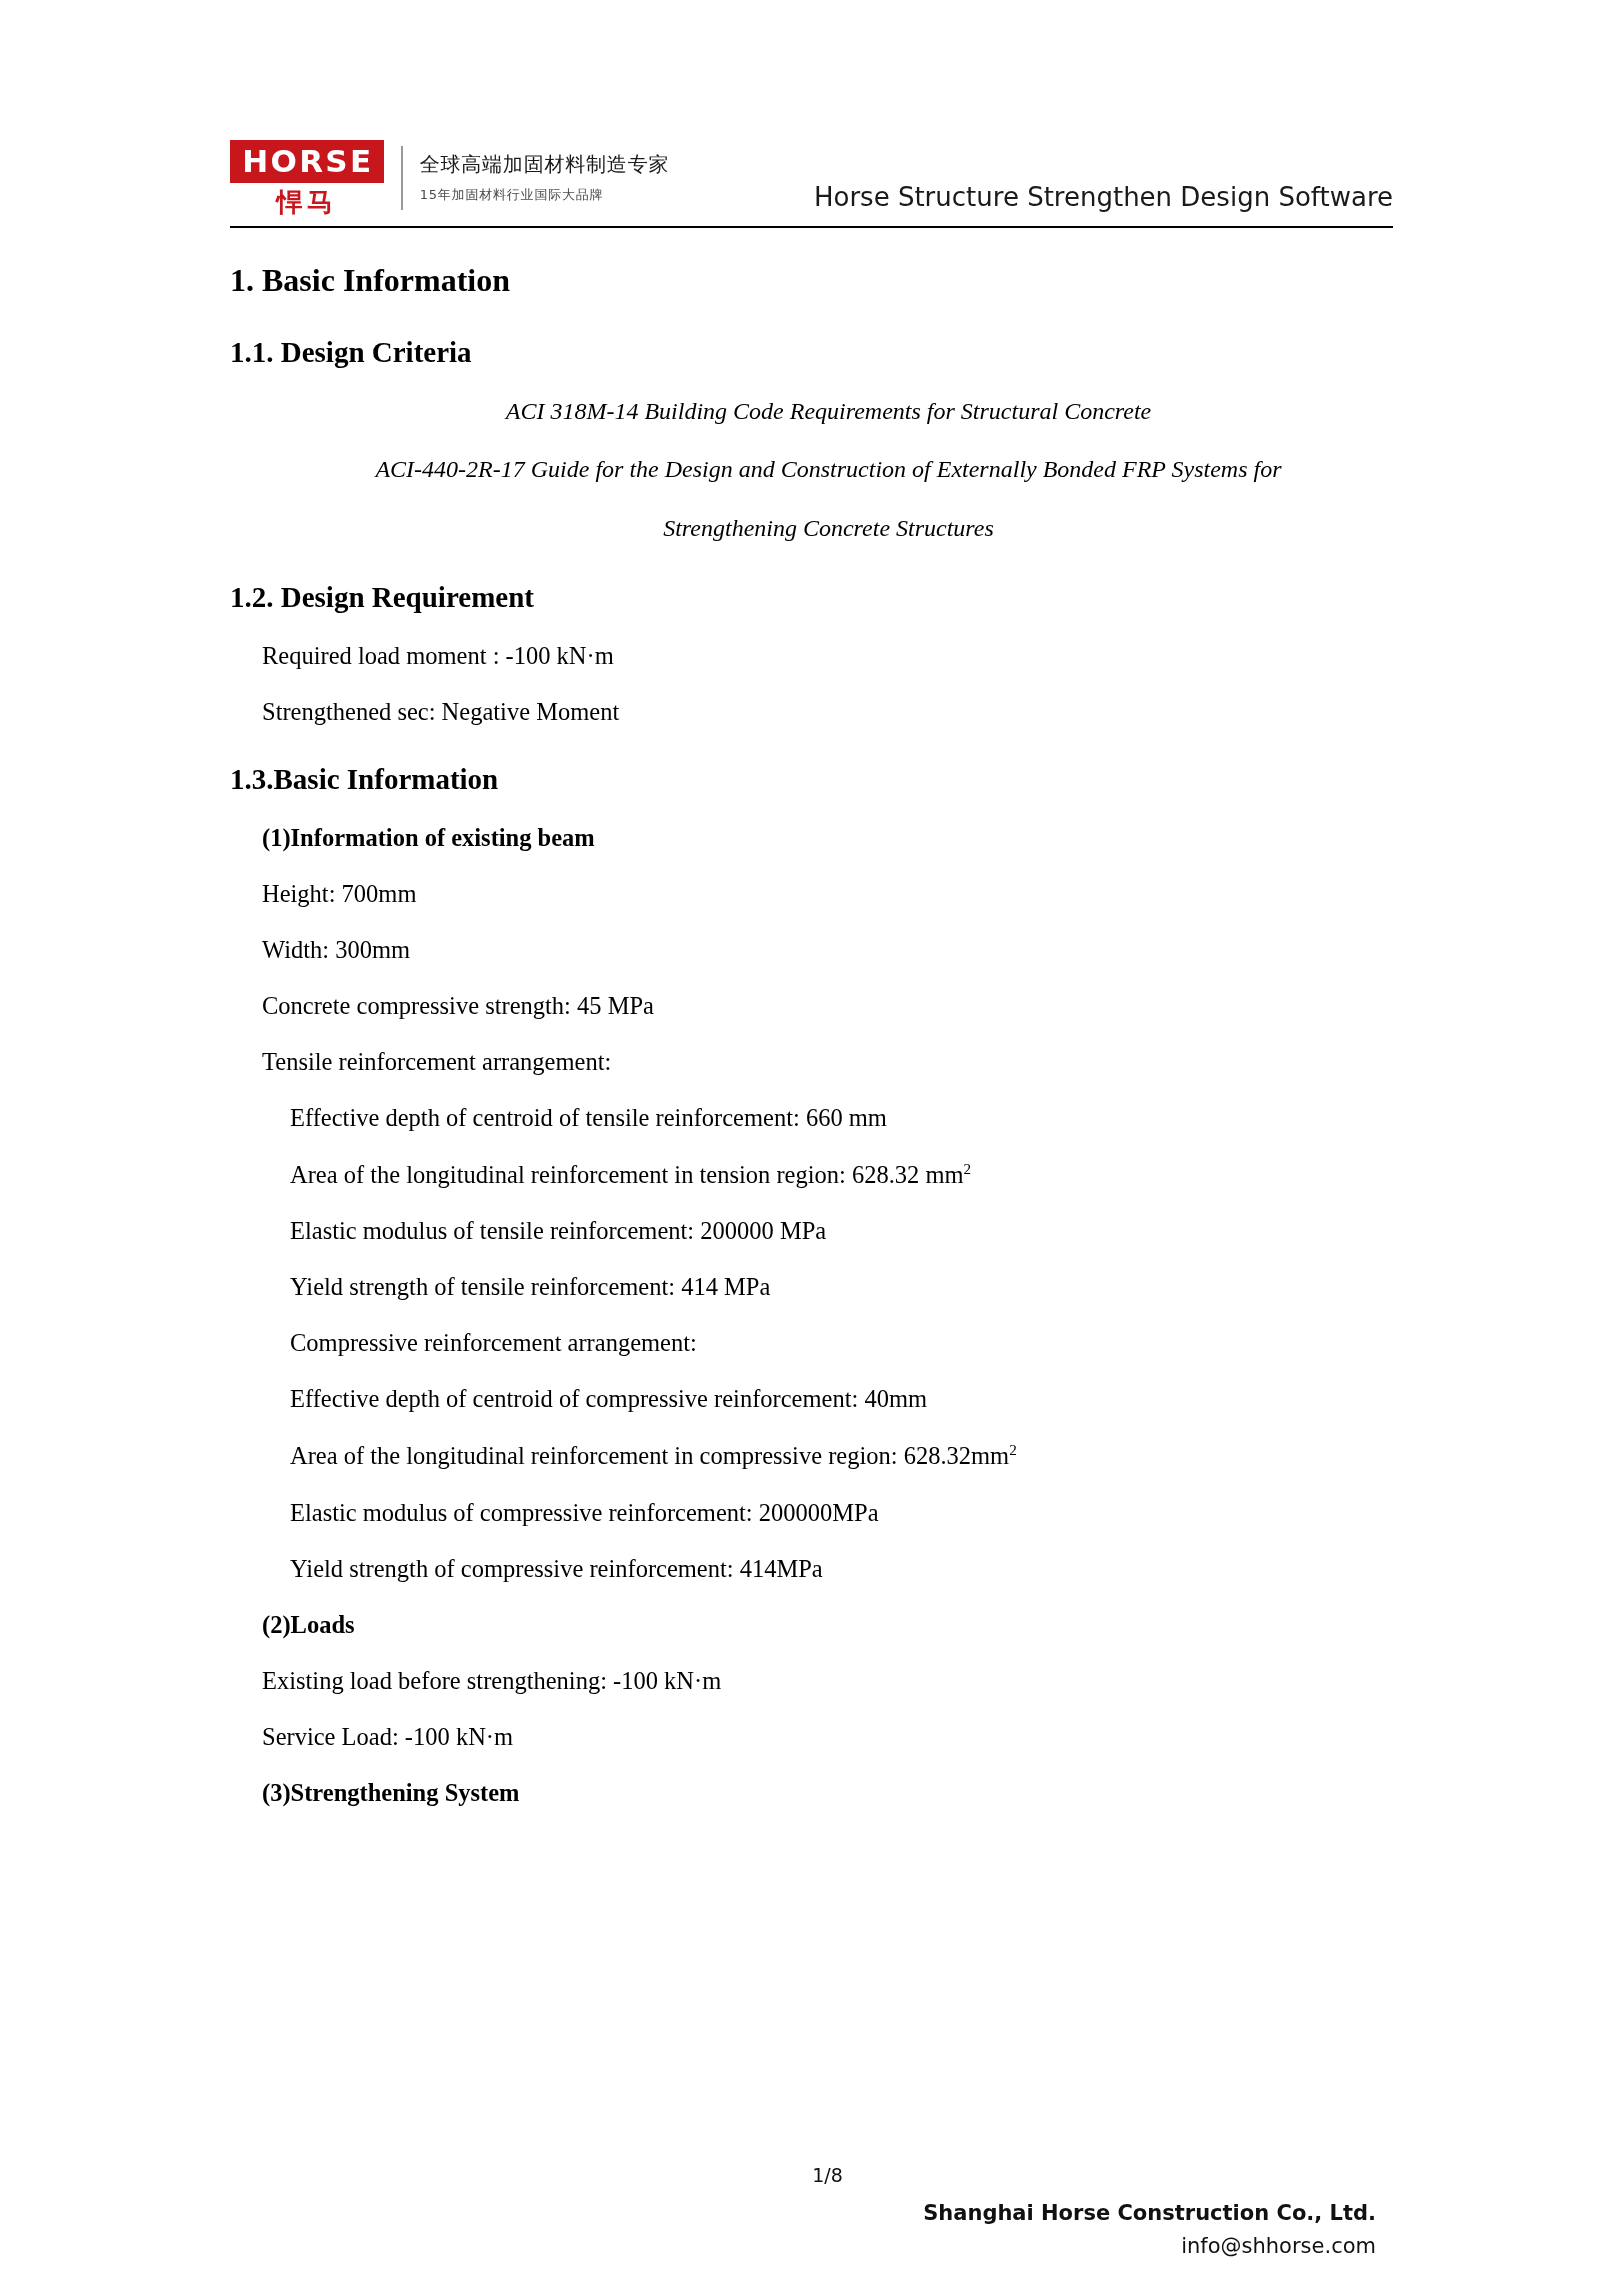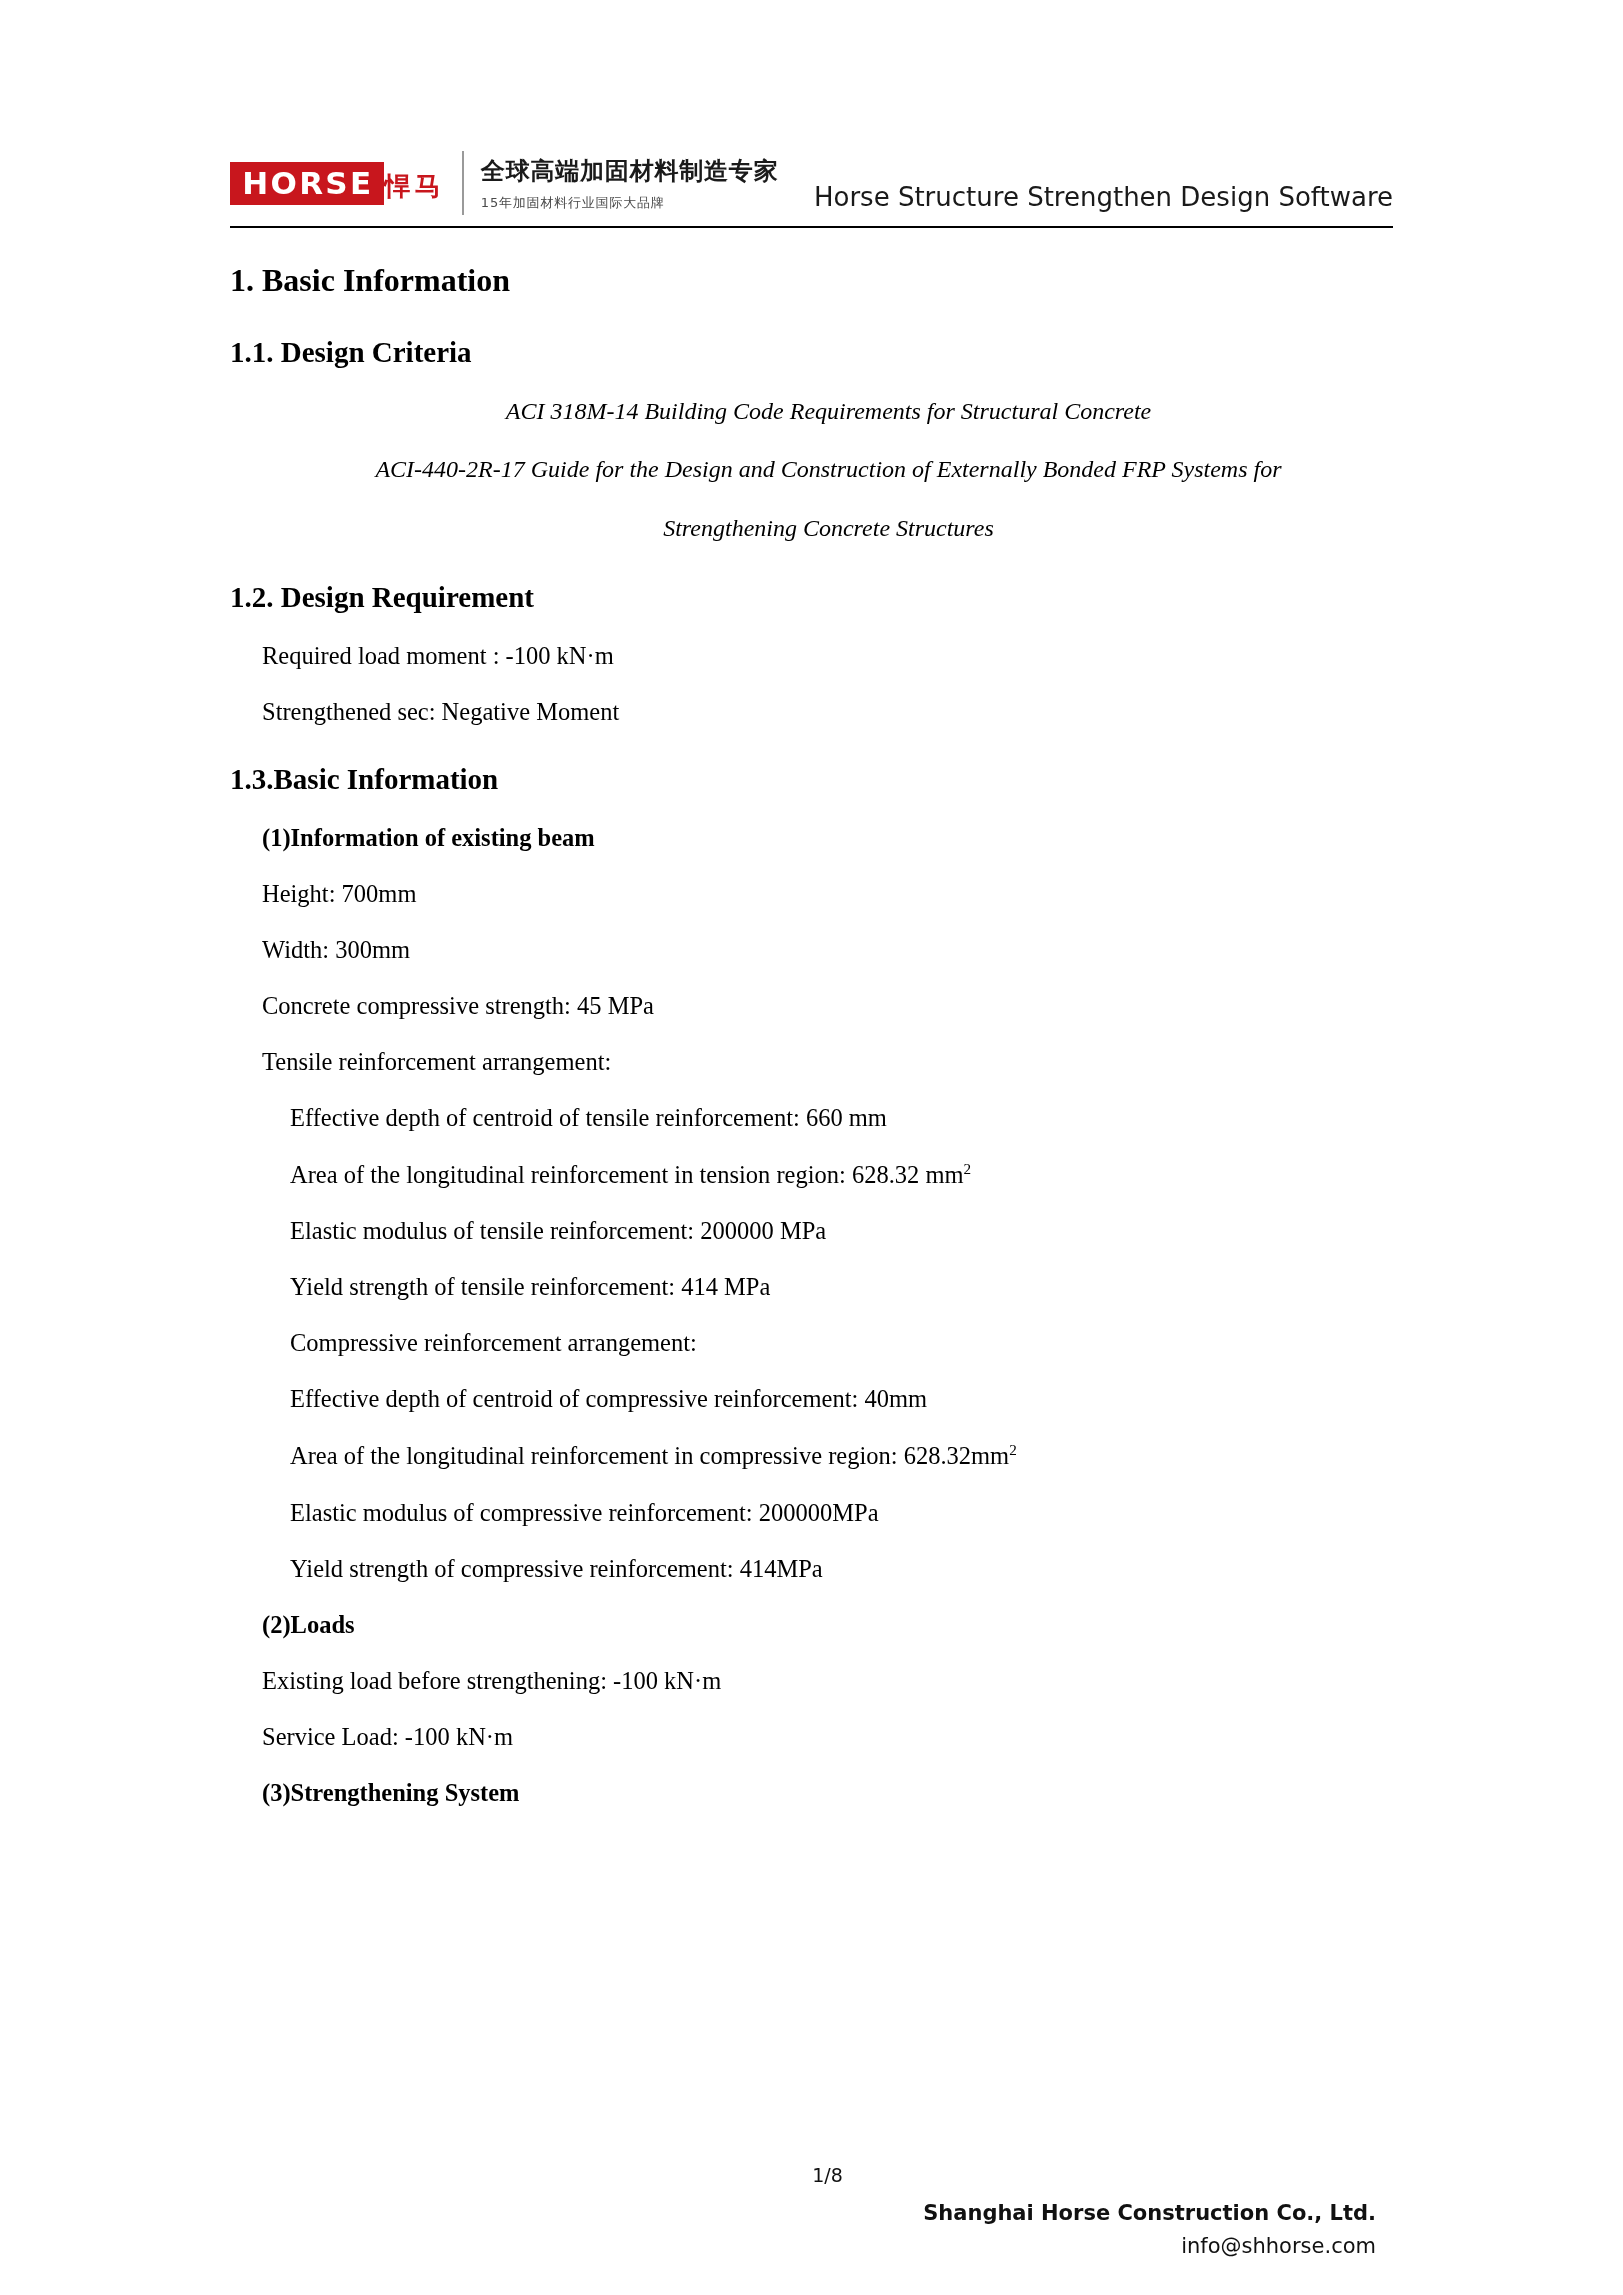--- a/index.html
+++ b/index.html
@@ -32,21 +32,21 @@
     justify-content: space-between;
   }
   .logo-block {
     display: flex;
     align-items: center;
     gap: 17px;
     margin-bottom: 4.6px;
   }
   .logo-mark {
     display: flex;
-    flex-direction: row;
+    flex-direction: column;
     align-items: center;
     line-height: 1;
   }
   .logo-word {
     background: #c8161d;
     color: #ffffff;
     font-family: "DejaVu Sans", sans-serif;
     font-weight: bold;
     font-size: 31px;
     letter-spacing: 2.3px;
@@ -76,22 +76,22 @@
     background: #9a9a9a;
   }
   .logo-text {
     display: flex;
     flex-direction: column;
     justify-content: center;
     gap: 7.7px;
   }
   .logo-slogan {
     font-family: "DejaVu Sans", sans-serif;
-    font-size: 24px;
-    font-weight: bold;
+    font-size: 20px;
+    font-weight: normal;
     color: #1a1a1a;
     letter-spacing: 0.8px;
   }
   .logo-sub {
     font-family: "DejaVu Sans", sans-serif;
     font-size: 13px;
     color: #4a4a4a;
     letter-spacing: 0.8px;
   }
   .header-title {

